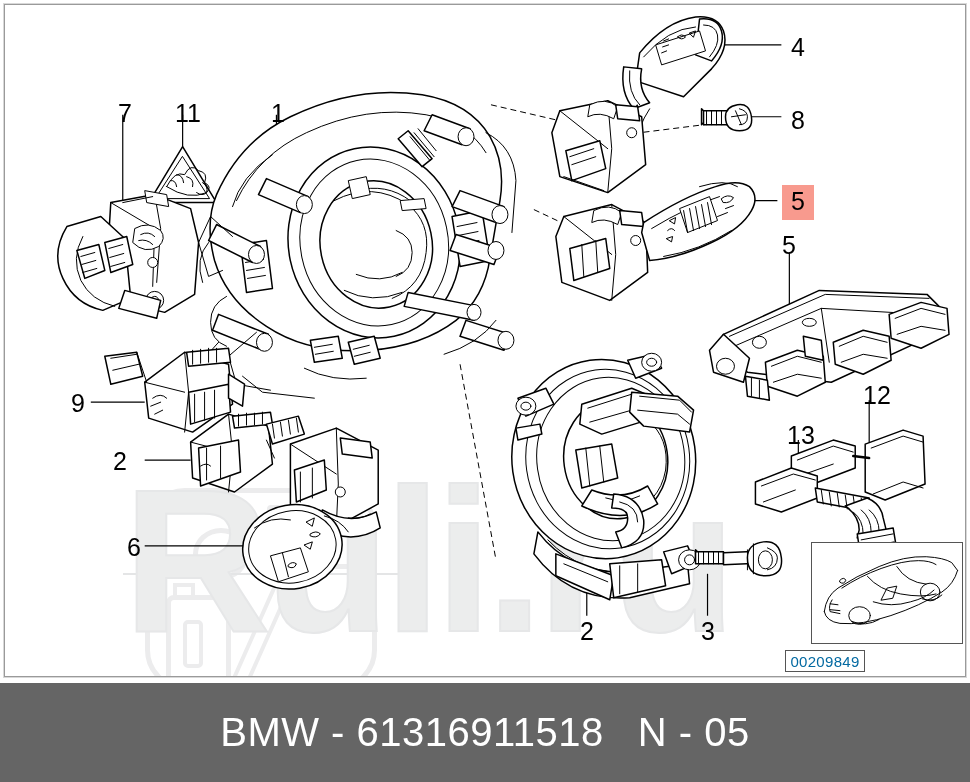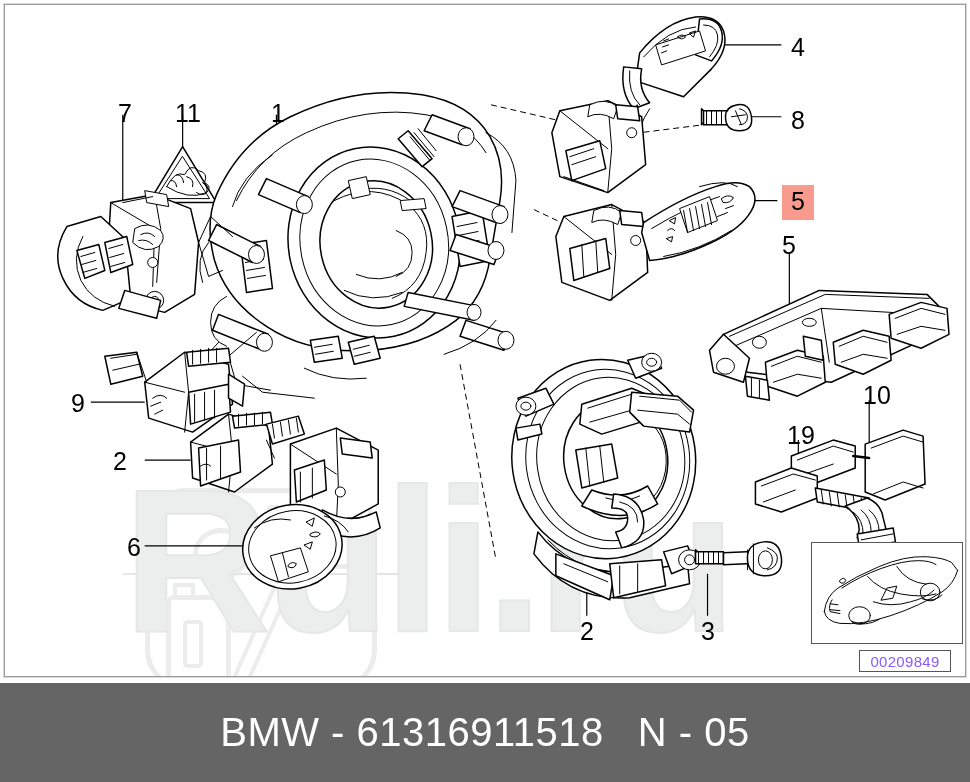--- a/index.html
+++ b/index.html
@@ -46,23 +46,23 @@
 
   
   .num{position:absolute;z-index:4;color:#000;
        font-family:"Liberation Sans",sans-serif;font-size:25px;
        line-height:1;white-space:nowrap;}
   .num.hl{background:#f89a8e;padding:4px 9px 6px 9px;}
 
   
   #inset{position:absolute;left:806px;top:537px;width:152px;height:102px;
          border:1px solid #555;background:#fff;z-index:3;box-sizing:border-box;}
-  #inset-code{position:absolute;left:854px;top:645px;width:92px;height:22px;
+  #inset-code{position:absolute;left:780px;top:645px;width:80px;height:22px;
         border:1px solid #555;background:#fff;z-index:3;box-sizing:border-box;
-        font-size:15px;color:#8b5cf6;display:flex;align-items:center;
+        font-size:15px;color:#0369a1;display:flex;align-items:center;
         justify-content:center;letter-spacing:.3px;}
 
   
   #footer{position:absolute;left:0;top:683px;width:970px;height:99px;
           background:#656565;display:flex;align-items:center;
           justify-content:center;z-index:5;}
   #footer-inner{display:flex;align-items:flex-end;gap:34px;color:#fff;
           font-size:40px;letter-spacing:.5px;}
   .f-part{white-space:nowrap;}
   .f-sec{white-space:nowrap;}
@@ -456,22 +456,22 @@
     </div>
     <div id="inset-code">00209849</div>
 
     <span class="num" style="left:113px;top:96px">7</span>
     <span class="num" style="left:170px;top:96px">11</span>
     <span class="num" style="left:266px;top:96px">1</span>
     <span class="num" style="left:786px;top:30px">4</span>
     <span class="num" style="left:786px;top:103px">8</span>
     <span class="num hl" style="left:777px;top:180px">5</span>
     <span class="num" style="left:777px;top:228px">5</span>
-    <span class="num" style="left:858px;top:378px">10</span>
-    <span class="num" style="left:782px;top:418px">19</span>
+    <span class="num" style="left:858px;top:378px">12</span>
+    <span class="num" style="left:782px;top:418px">13</span>
     <span class="num" style="left:66px;top:386px">9</span>
     <span class="num" style="left:108px;top:444px">2</span>
     <span class="num" style="left:122px;top:530px">6</span>
     <span class="num" style="left:575px;top:614px">2</span>
     <span class="num" style="left:696px;top:614px">3</span>
 
   </div>
 
   <div id="footer">
     <div id="footer-inner">

